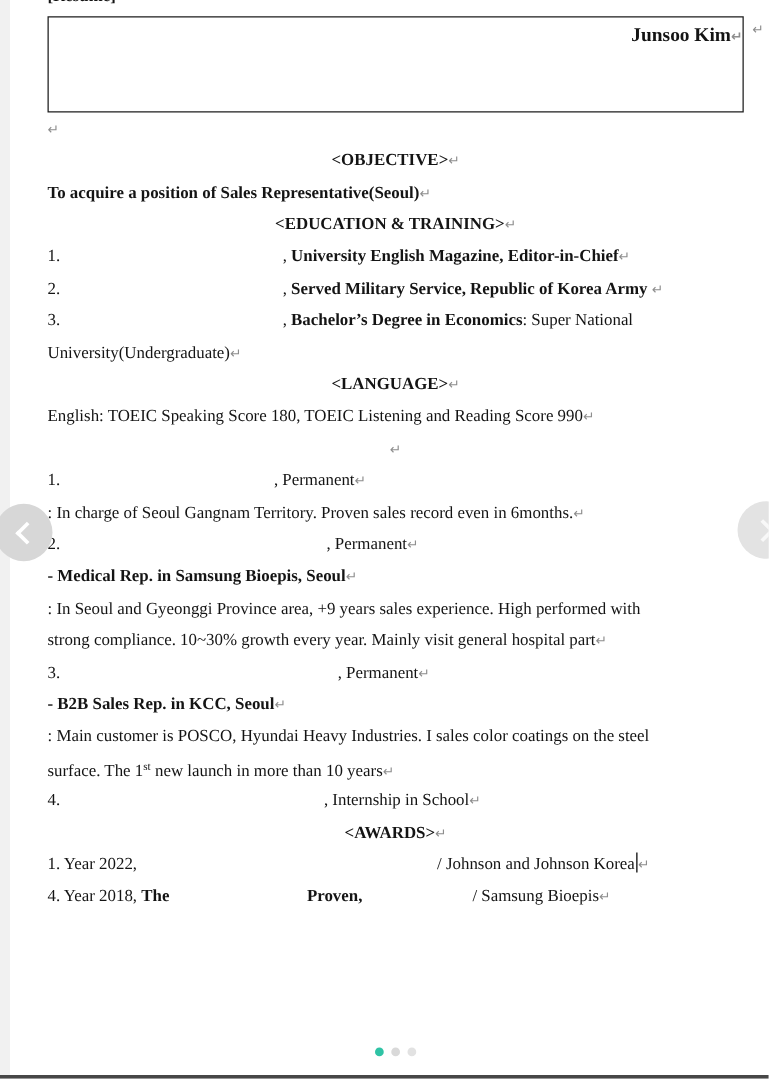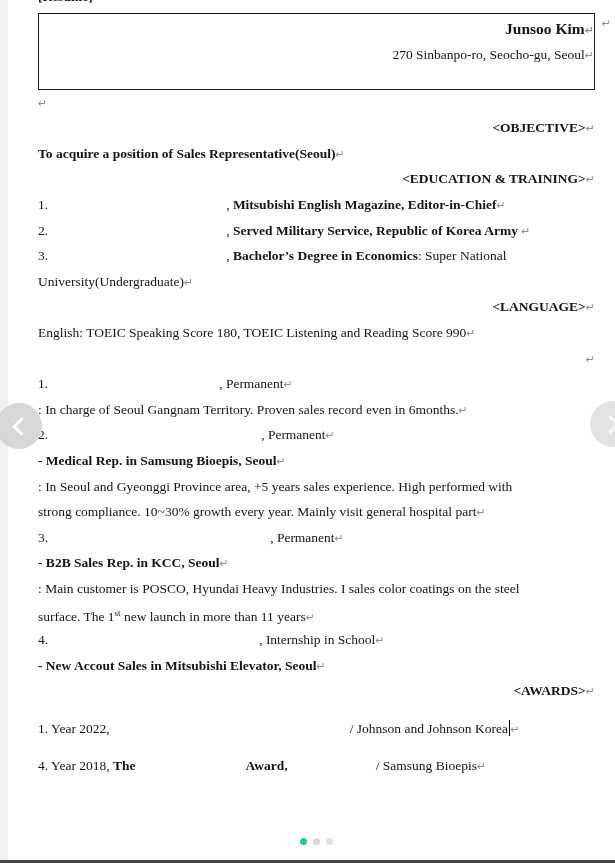--- a/index.html
+++ b/index.html
@@ -2,26 +2,26 @@
 <html><head>
 <meta charset="utf-8">
 <style>
   html,body{margin:0;padding:0;}
   body{width:615px;height:863px;overflow:hidden;background:#ffffff;position:relative;
        font-family:"Liberation Serif", serif;color:#141414;}
   .left-strip{position:absolute;left:0;top:0;width:8px;height:863px;background:#f1f1f1;}
   .bottom-bar{position:absolute;left:0;bottom:0;width:615px;height:3px;background:#474747;}
   .doc{position:absolute;left:38px;top:-16px;width:557px;font-size:13.5px;}
   .line{height:25.6px;line-height:25.6px;white-space:pre;}
-  .center{text-align:right;}
+  .center{text-align:center;}
   .b{font-weight:bold;}
   .gap{display:inline-block;height:1px;}
   .mark{color:#8e8e8e;font-family:"DejaVu Sans",sans-serif;font-size:11px;}
   .sup{font-size:9px;vertical-align:5px;}
-  .award{margin-top:12px;}
+  .award{margin-top:0;}
   .cursor{display:inline-block;width:1.5px;height:16px;background:#000;vertical-align:-3px;margin-left:1px;}
   .contact-box{position:relative;margin-top:3px;border:1.5px solid #1c1c1c;height:77px;
                box-sizing:border-box;text-align:right;padding-top:3px;}
   .cb-line{line-height:24px;white-space:pre;}
   .cb-name{font-size:15.5px;font-weight:bold;}
   .box-outer-mark{position:absolute;right:-17px;top:3px;}
   .nav-btn{position:absolute;width:46px;height:46px;border-radius:50%;
            display:flex;align-items:center;justify-content:center;cursor:pointer;}
   .nav-left{left:-4px;top:403px;background:#d7d7d7;}
   .nav-right{left:590px;top:401px;background:#e3e3e3;}
@@ -36,51 +36,49 @@
 
 <div class="left-strip"></div>
 
 <div class="doc">
   <div>
       <div class="line"><span class="b">[Resume]</span><span class="mark">↵</span></div>
     </div>
 
   <div class="contact-box">
     <div class="cb-line cb-name"><span>Junsoo Kim</span><span class="mark">↵</span></div>
-    <div class="cb-line"><span>270 Sinbanpo-ro, Seocho-gu, Seoul</span><span class="mark">↵</span></div>
     <span class="mark box-outer-mark">↵</span>
   </div>
 
   <div>
       <div class="line"><span class="mark">↵</span></div>
       <div class="line center"><span class="b">&lt;OBJECTIVE&gt;</span><span class="mark">↵</span></div>
       <div class="line"><span class="b">To acquire a position of Sales Representative(Seoul)</span><span class="mark">↵</span></div>
       <div class="line center"><span class="b">&lt;EDUCATION &amp; TRAINING&gt;</span><span class="mark">↵</span></div>
-      <div class="line"><span>1.</span><span class="gap" style="width: 178px;"></span><span>, </span><span class="b">Mitsubishi English Magazine, Editor-in-Chief</span><span class="mark">↵</span></div>
+      <div class="line"><span>1.</span><span class="gap" style="width: 178px;"></span><span>, </span><span class="b">University English Magazine, Editor-in-Chief</span><span class="mark">↵</span></div>
       <div class="line"><span>2.</span><span class="gap" style="width: 178px;"></span><span>, </span><span class="b">Served Military Service, Republic of Korea Army</span><span> </span><span class="mark">↵</span></div>
       <div class="line"><span>3.</span><span class="gap" style="width: 178px;"></span><span>, </span><span class="b">Bachelor’s Degree in Economics</span><span>: Super National</span></div>
       <div class="line"><span>University(Undergraduate)</span><span class="mark">↵</span></div>
       <div class="line center"><span class="b">&lt;LANGUAGE&gt;</span><span class="mark">↵</span></div>
       <div class="line"><span>English: TOEIC Speaking Score 180, TOEIC Listening and Reading Score 990</span><span class="mark">↵</span></div>
       <div class="line center"><span class="mark">↵</span></div>
       <div class="line"><span>1.</span><span class="gap" style="width: 171px;"></span><span>, Permanent</span><span class="mark">↵</span></div>
       <div class="line"><span>: In charge of Seoul Gangnam Territory. Proven sales record even in 6months.</span><span class="mark">↵</span></div>
       <div class="line"><span>2.</span><span class="gap" style="width: 213px;"></span><span>, Permanent</span><span class="mark">↵</span></div>
       <div class="line"><span class="b">- Medical Rep. in Samsung Bioepis, Seoul</span><span class="mark">↵</span></div>
-      <div class="line"><span>: In Seoul and Gyeonggi Province area, +5 years sales experience. High performed with</span></div>
+      <div class="line"><span>: In Seoul and Gyeonggi Province area, +9 years sales experience. High performed with</span></div>
       <div class="line"><span>strong compliance. 10~30% growth every year. Mainly visit general hospital part</span><span class="mark">↵</span></div>
       <div class="line"><span>3.</span><span class="gap" style="width: 222px;"></span><span>, Permanent</span><span class="mark">↵</span></div>
       <div class="line"><span class="b">- B2B Sales Rep. in KCC, Seoul</span><span class="mark">↵</span></div>
       <div class="line"><span>: Main customer is POSCO, Hyundai Heavy Industries. I sales color coatings on the steel</span></div>
-      <div class="line"><span>surface. The 1</span><span class="sup">st</span><span> new launch in more than 11 years</span><span class="mark">↵</span></div>
+      <div class="line"><span>surface. The 1</span><span class="sup">st</span><span> new launch in more than 10 years</span><span class="mark">↵</span></div>
       <div class="line"><span>4.</span><span class="gap" style="width: 211px;"></span><span>, Internship in School</span><span class="mark">↵</span></div>
-      <div class="line"><span class="b">- New Accout Sales in Mitsubishi Elevator, Seoul</span><span class="mark">↵</span></div>
       <div class="line center"><span class="b">&lt;AWARDS&gt;</span><span class="mark">↵</span></div>
       <div class="line award"><span>1. Year 2022,</span><span class="gap" style="width: 240px;"></span><span>/ Johnson and Johnson Korea</span><span class="cursor"></span><span class="mark">↵</span></div>
-      <div class="line award"><span>4. Year 2018, </span><span class="b">The</span><span class="gap" style="width: 110px;"></span><span class="b">Award,</span><span class="gap" style="width: 88px;"></span><span>/ Samsung Bioepis</span><span class="mark">↵</span></div>
+      <div class="line award"><span>4. Year 2018, </span><span class="b">The</span><span class="gap" style="width: 110px;"></span><span class="b">Proven,</span><span class="gap" style="width: 88px;"></span><span>/ Samsung Bioepis</span><span class="mark">↵</span></div>
     </div>
 </div>
 
 <div class="nav-btn nav-left">
   <span class="chev chev-l"></span>
 </div>
 <div class="nav-btn nav-right">
   <span class="chev chev-r"></span>
 </div>
 

